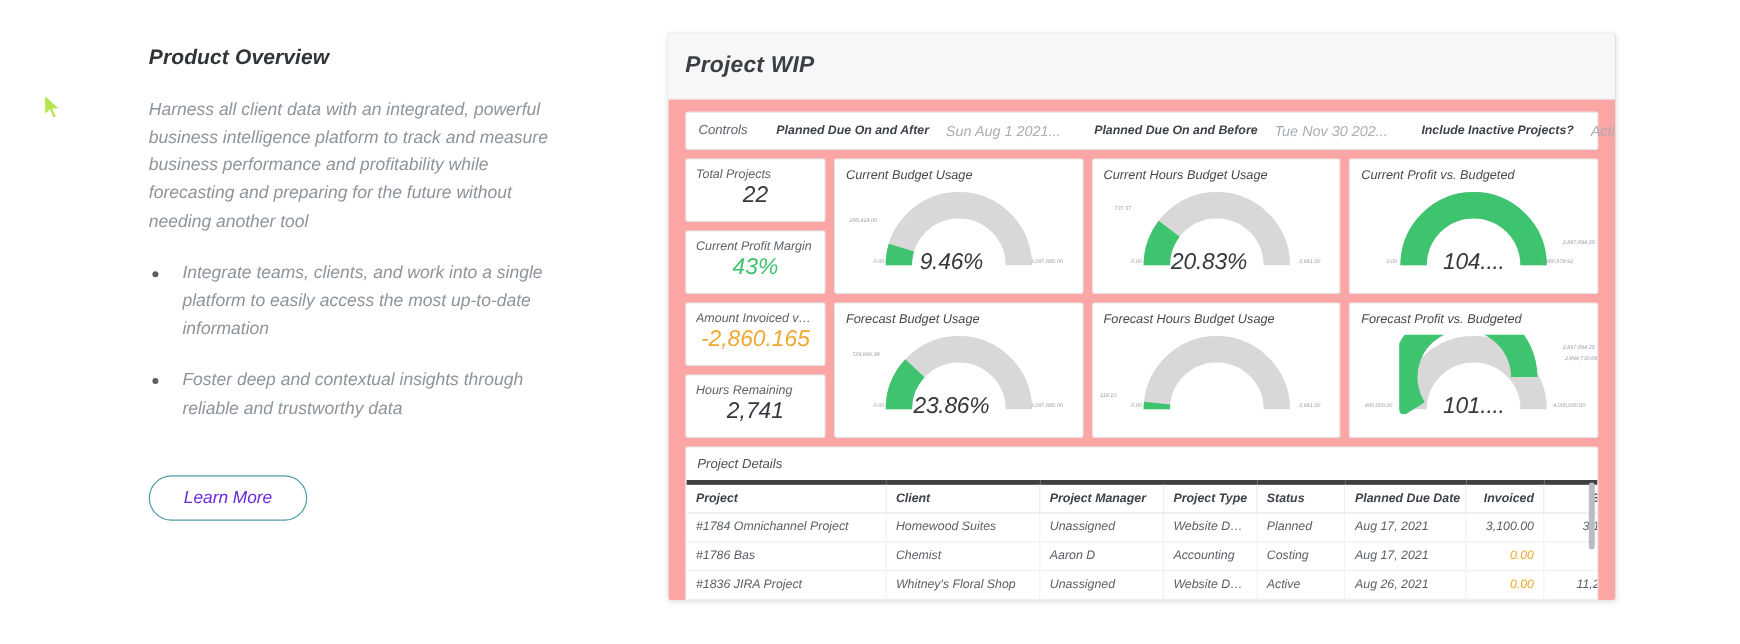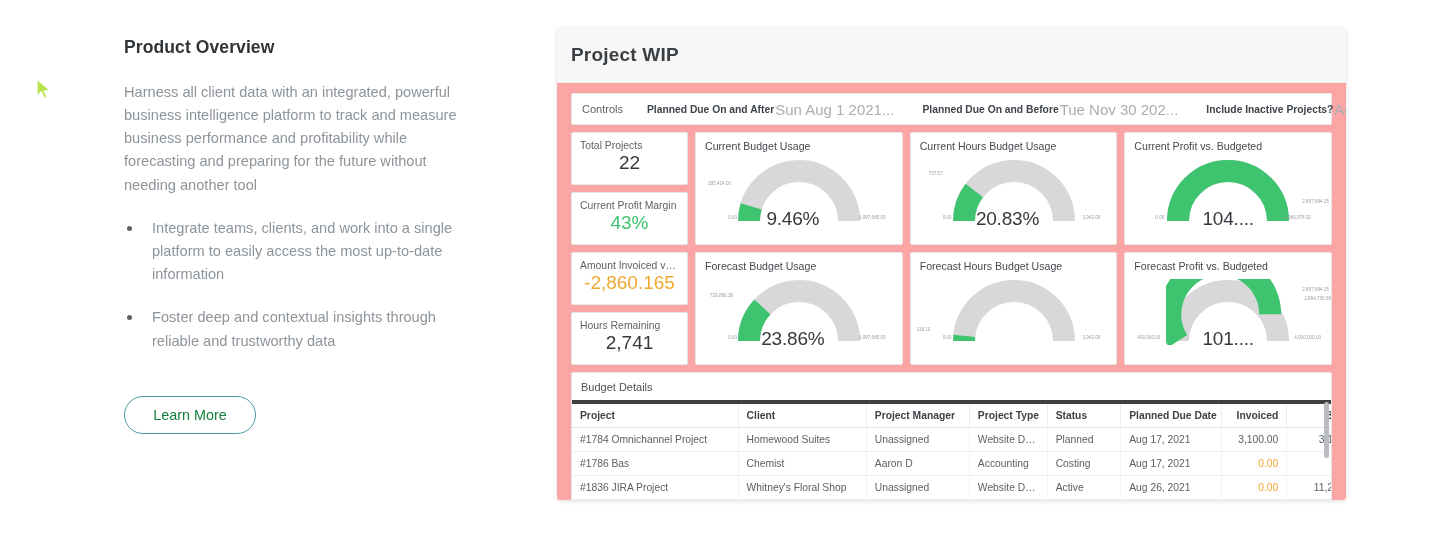--- a/index.html
+++ b/index.html
@@ -2,21 +2,21 @@
 <html><head>
 <meta charset="utf-8">
 <style>
   * { box-sizing: border-box; margin: 0; padding: 0; }
   html, body {
     width: 1450px; height: 537px;
     background: #ffffff;
     font-family: "Liberation Sans", sans-serif;
     overflow: hidden;
   }
-  .page { position: relative; width: 1208px; height: 537px; background:#fff; }
+  .page { position: relative; width: 1208px; height: 537px; background:#fff;font-style:italic; }
 
   
   .left-col { position:absolute; left:124px; top:36px; width:352px; }
   .left-title {
     font-size: 17.5px; font-weight: 700; color: #2f3438;
     letter-spacing: .1px; line-height: 1.3;
   }
   .left-para {
     margin-top: 22px; font-size: 14.6px; line-height: 23.2px;
     color: #8d949a; font-weight: 400; width: 340px;
@@ -27,21 +27,21 @@
     font-size: 14.6px; line-height: 23.2px; color: #8d949a; width: 330px;
   }
   .bullets li .dot {
     position: absolute; left: 3px; top: 9px;
     width: 5px; height: 5px; border-radius: 50%; background: #5a6066;
   }
   .learn-btn {
     display: inline-flex; align-items:center; justify-content:center;
     margin-top: 23px; width: 132px; height: 38px;
     border: 1px solid #4e9aa6; border-radius: 19px;
-    color: #15803d; font-size: 14.4px; background: #fff; cursor: pointer;
+    color: #6d28d9; font-size: 14.4px; background: #fff; cursor: pointer;
   }
 
   
   .cursor { position:absolute; left:36px; top:78px; width:18px; height:24px; }
 
   
   .panel {
     position:absolute; left:557px; top:28px; width:789px; height:472px;
     background:#ffffff; border-radius:3px;
     box-shadow: 0 1px 5px rgba(0,0,0,.13), 0 0 1px rgba(0,0,0,.1);
@@ -57,21 +57,21 @@
 
   
   .controls {
     height:32px; border:1px solid #e6e6e6; border-radius:2px;
     display:flex; align-items:center; background:#fff;
     font-size:10.5px; padding-left:10px;
   }
   .ctl-label { color:#5d6369; margin-right:24px; font-size:11px; }
   .ctl-item { display:flex; align-items:center; margin-right:28px; white-space:nowrap; }
   .ctl-name { font-weight:700; color:#3d4349; font-size:10.3px; }
-  .ctl-val { color:#a9aeb3; font-size:15px; margin-left:1px; }
+  .ctl-val { color:#a9aeb3; font-size:12px; margin-left:14px; }
 
   
   .grid { display:flex; gap:7px; margin-top:7px; }
   .col-kpi { width:117px; display:flex; flex-direction:column; gap:7px; }
   .col-gauges { flex:1; display:flex; flex-direction:column; gap:7px; }
   .gauge-row { display:flex; gap:7px; }
 
   .tile {
     border:1px solid #e6e6e6; border-radius:2px; background:#fff;
   }
@@ -279,21 +279,21 @@
                 <div class="ax" style="right:10px; top:56px;">4,000,000.00</div>
               </div>
               <div class="gauge-pct">101....</div>
             </div>
 
           </div>
         </div>
       </div>
 
       <div class="details">
-        <div class="details-title">Budget Details</div>
+        <div class="details-title">Project Details</div>
         <div class="tbl-clip">
           <table>
             <thead>
               <tr>
                 <th style="width:158px">Project</th>
                 <th style="width:122px">Client</th>
                 <th style="width:98px">Project Manager</th>
                 <th style="width:74px">Project Type</th>
                 <th style="width:70px">Status</th>
                 <th style="width:96px">Planned Due Date</th>

